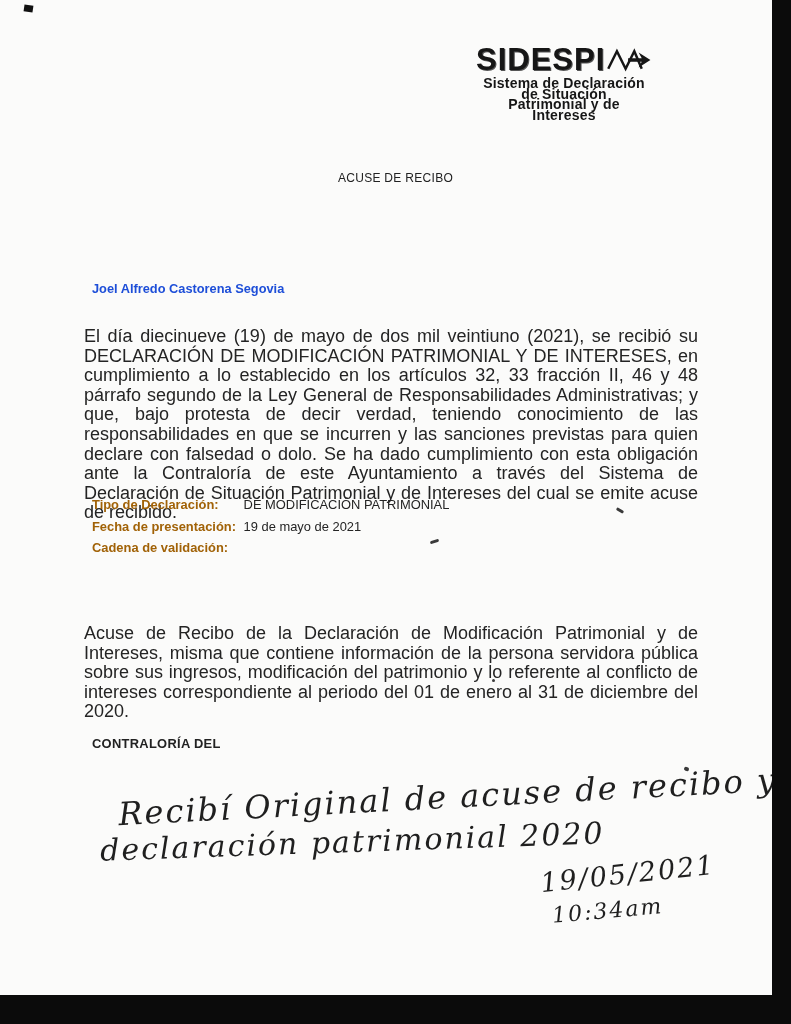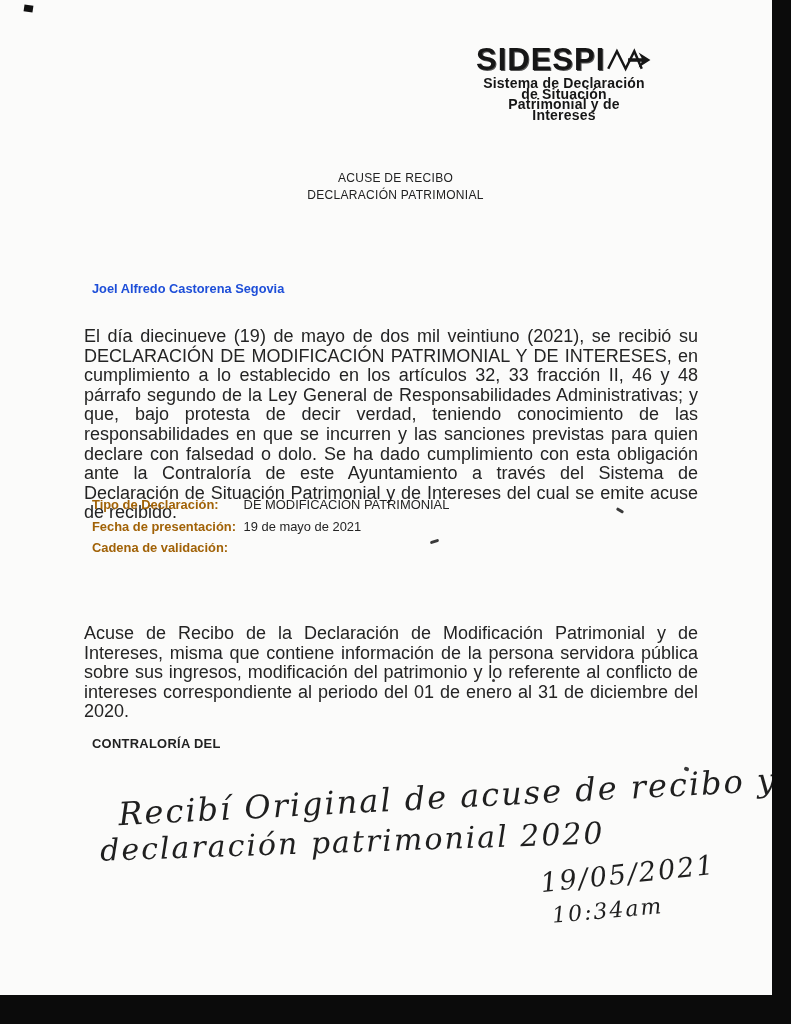--- a/index.html
+++ b/index.html
@@ -103,21 +103,20 @@
         <path d="M2 36 L16 8 L30 36 L44 8 L56 36" fill="none" stroke="#161616" stroke-width="4"></path>
         <path d="M34 19 L56 19 L51 10 L70 22 L51 34 L56 25 L34 25 Z" fill="#161616"></path>
       </svg>
     </div>
     <div class="logo-tagline">Sistema de Declaración de Situación</div>
     <div class="logo-tagline">Patrimonial y de Intereses</div>
   </div>
 
   <div class="doc-title">
     <div>ACUSE DE RECIBO</div>
-    <div>DECLARACIÓN PATRIMONIAL</div>
   </div>
 
   <div class="recipient">Joel Alfredo Castorena Segovia</div>
 
   <div class="para para-1">El día diecinueve (19) de mayo de dos mil veintiuno (2021), se recibió su DECLARACIÓN DE MODIFICACIÓN PATRIMONIAL Y DE INTERESES, en cumplimiento a lo establecido en los artículos 32, 33 fracción II, 46 y 48 párrafo segundo de la Ley General de Responsabilidades Administrativas; y que, bajo protesta de decir verdad, teniendo conocimiento de las responsabilidades en que se incurren y las sanciones previstas para quien declare con falsedad o dolo. Se ha dado cumplimiento con esta obligación ante la Contraloría de este Ayuntamiento a través del Sistema de Declaración de Situación Patrimonial y de Intereses del cual se emite acuse de recibido.</div>
 
   <div class="fields">
     <div class="field-row">
       <span class="field-label">Tipo de Declaración:</span>
       <span class="field-value">DE MODIFICACIÓN PATRIMONIAL</span>

